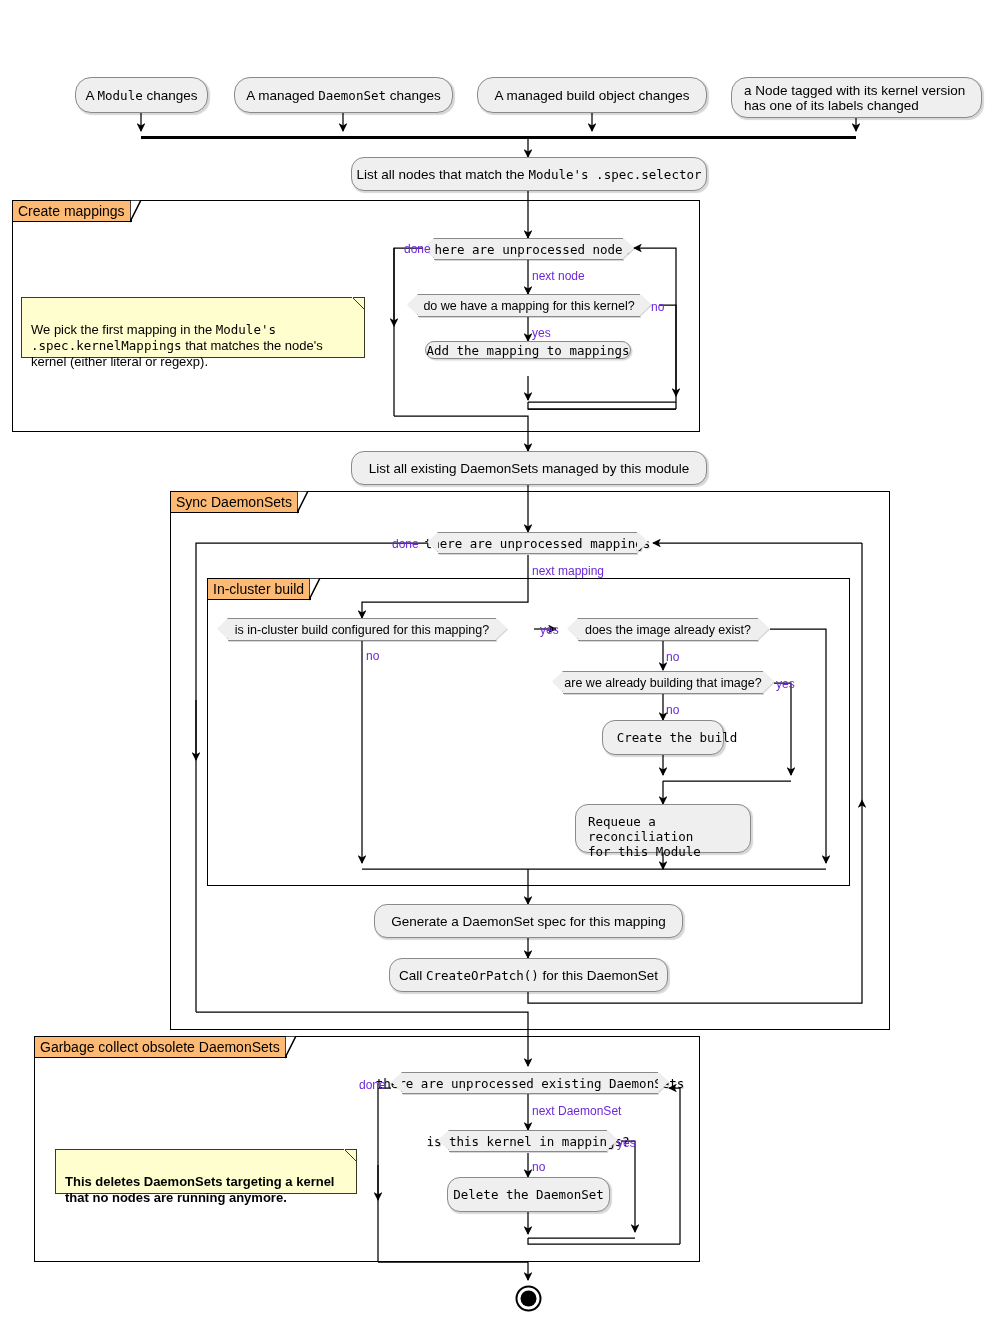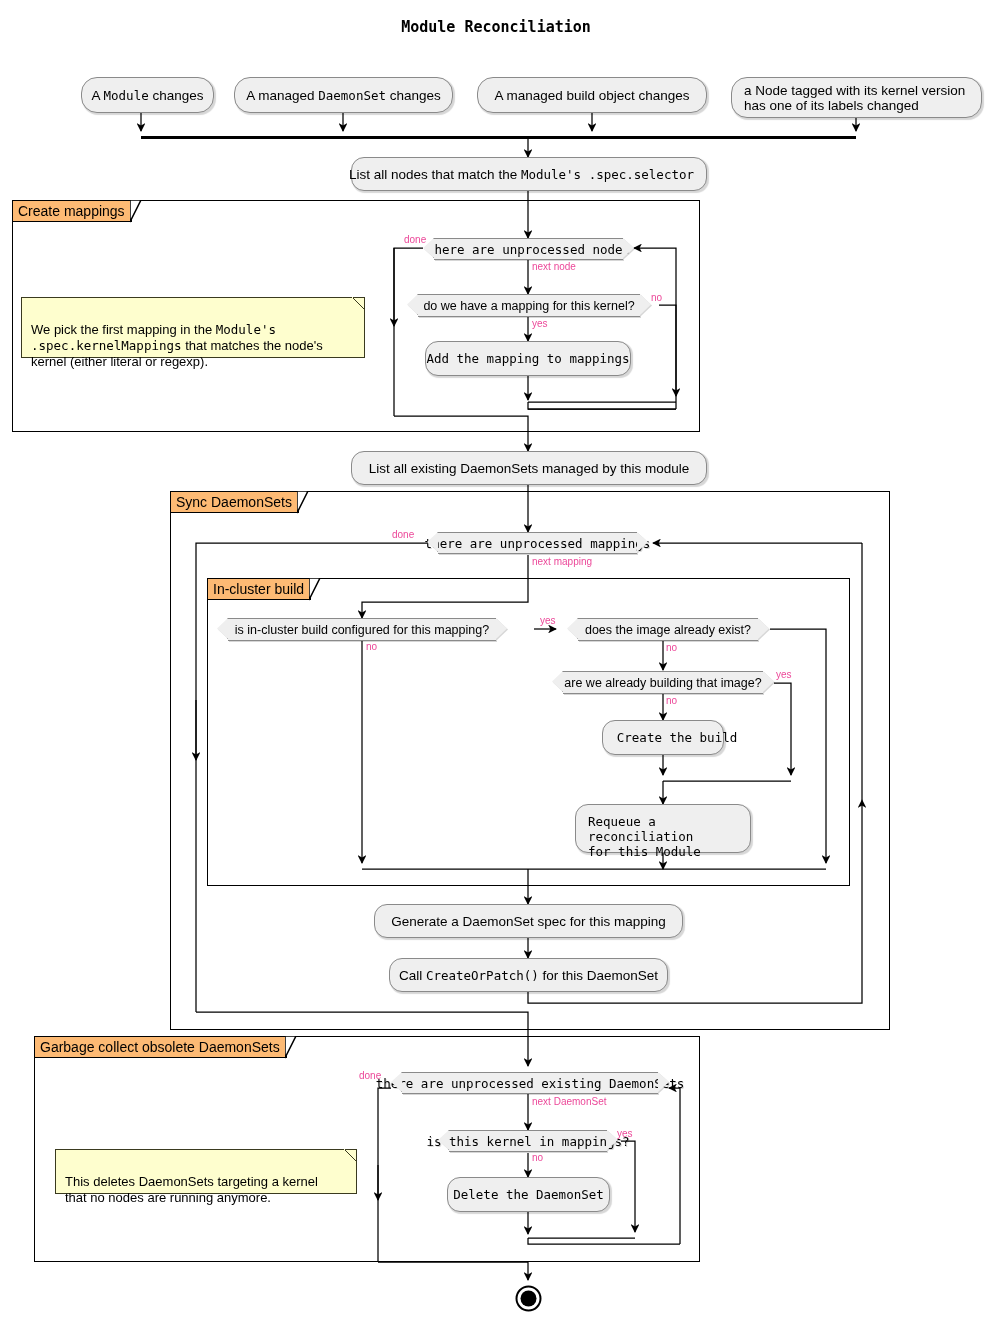--- a/index.html
+++ b/index.html
@@ -76,22 +76,23 @@
     position:absolute;box-sizing:border-box;
     background:#FEFECE;border:1px solid #3a3a1f;
     font-size:13px;line-height:16px;color:#000;
     padding:24px 9px 5px 9px;white-space:nowrap;
   }
   .note .fold{position:absolute;right:-1px;top:-1px;}
   .note .ln{display:block;}
 
   
   .elabel{
-    position:absolute;font-size:10px;color:#ec4899;white-space:nowrap;
+    position:absolute;font-size:12px;color:#6d28d9;white-space:nowrap;
     background:transparent;
+    margin-top:8px;
   }
 
   
   .endnode{position:absolute;}
 </style>
 </head>
 <body>
 
 <div id="stage">
 
@@ -181,44 +182,43 @@
       <path d="M528,1238 L635,1238"></path>
       <path d="M528,1238 L528,1244 L680,1244"></path>
       <path d="M680,1244 L680,1088 L669,1088" marker-end="url(#ah)"></path>
 
       <path d="M391,1088 L378,1088 L378,1262"></path>
       <path d="M378,1165 L378,1200" marker-end="url(#ah)"></path>
       <path d="M378,1262 L528,1262 L528,1280" marker-end="url(#ah)"></path>
     </g>
   </svg>
 
-  <div class="diagram-title">Module Reconciliation</div>
-
-  <div class="node start" style="left:81px;top:77px;width:133px;height:36px;">
+
+  <div class="node start" style="left:75px;top:77px;width:133px;height:36px;">
     <span>
       <span>A </span><span class="mono">Module</span><span> changes</span>
     </span>
   </div>
 
   <div class="node start" style="left:234px;top:77px;width:219px;height:36px;">
     <span>
       <span>A managed </span><span class="mono">DaemonSet</span><span> changes</span>
     </span>
   </div>
 
   <div class="node start" style="left:477px;top:77px;width:230px;height:36px;">
     <span>A managed build object changes</span>
   </div>
 
   <div class="node start multiline" style="left:731px;top:77px;width:251px;height:41px;padding-left:12px;padding-top:5px;">
     <span class="ln">a Node tagged with its kernel version</span>
     <span class="ln">has one of its labels changed</span>
   </div>
 
-  <div class="node" style="left:351px;top:157px;width:356px;height:34px;justify-content:flex-end;">
+  <div class="node" style="left:351px;top:157px;width:356px;height:34px;">
     <span>
       <span>List all nodes that match the </span><span class="mono">Module's .spec.selector</span>
     </span>
   </div>
 
   <div class="group" style="left:12px;top:200px;width:688px;height:232px;"></div>
   <div class="group-tab" style="left:12px;top:200px;">
     <span>Create mappings</span>
     <svg class="fold" viewBox="0 0 12 23" width="12" height="23">
       <path d="M0,0 L11,0 L0,22 Z" fill="#fff" stroke="#000" stroke-width="1.5"></path>
@@ -245,21 +245,21 @@
   <div class="elabel" style="left:532px;top:261px;">next node</div>
 
   <div class="decision" style="left:418px;top:294px;width:222px;height:23px;">
     <span class="hexL"></span>
     <span class="hexR"></span>
     <span>do we have a mapping for this kernel?</span>
   </div>
   <div class="elabel" style="left:532px;top:318px;">yes</div>
   <div class="elabel" style="left:651px;top:292px;">no</div>
 
-  <div class="node" style="left:425px;top:341px;width:206px;height:35px;padding-left:12px;">
+  <div class="node" style="left:425px;top:341px;width:206px;height:18px;padding-left:12px;">
     <span class="mono">Add the mapping to mappings</span>
   </div>
 
   <div class="node" style="left:351px;top:451px;width:356px;height:34px;">
     <span>List all existing DaemonSets managed by this module</span>
   </div>
 
   <div class="group" style="left:170px;top:491px;width:720px;height:539px;"></div>
   <div class="group-tab" style="left:170px;top:491px;">
     <span>Sync DaemonSets</span>
@@ -327,21 +327,21 @@
   </div>
 
   <div class="group" style="left:34px;top:1036px;width:666px;height:226px;"></div>
   <div class="group-tab" style="left:34px;top:1036px;">
     <span>Garbage collect obsolete DaemonSets</span>
     <svg class="fold" viewBox="0 0 12 23" width="12" height="23">
       <path d="M0,0 L11,0 L0,22 Z" fill="#fff" stroke="#000" stroke-width="1.5"></path>
     </svg>
   </div>
 
-  <div class="note" style="left:55px;top:1149px;width:302px;height:45px;">
+  <div class="note" style="left:55px;top:1149px;width:302px;height:45px;font-weight:bold;">
     <svg class="fold" width="13" height="13" viewBox="0 0 13 13">
       <path d="M0,0 L13,13 L0,13 Z" fill="#FEFECE" stroke="none"></path>
       <path d="M0,0 L13,13" stroke="#3A3A1F" stroke-width="1" fill="none"></path>
       <path d="M0,0 L0,13" stroke="#FEFECE" stroke-width="2" fill="none"></path>
     </svg>
     <span class="ln">This deletes DaemonSets targeting a kernel</span>
     <span class="ln">that no nodes are running anymore.</span>
   </div>
 
   <div class="decision" style="left:402px;top:1072px;width:256px;height:22px;">

